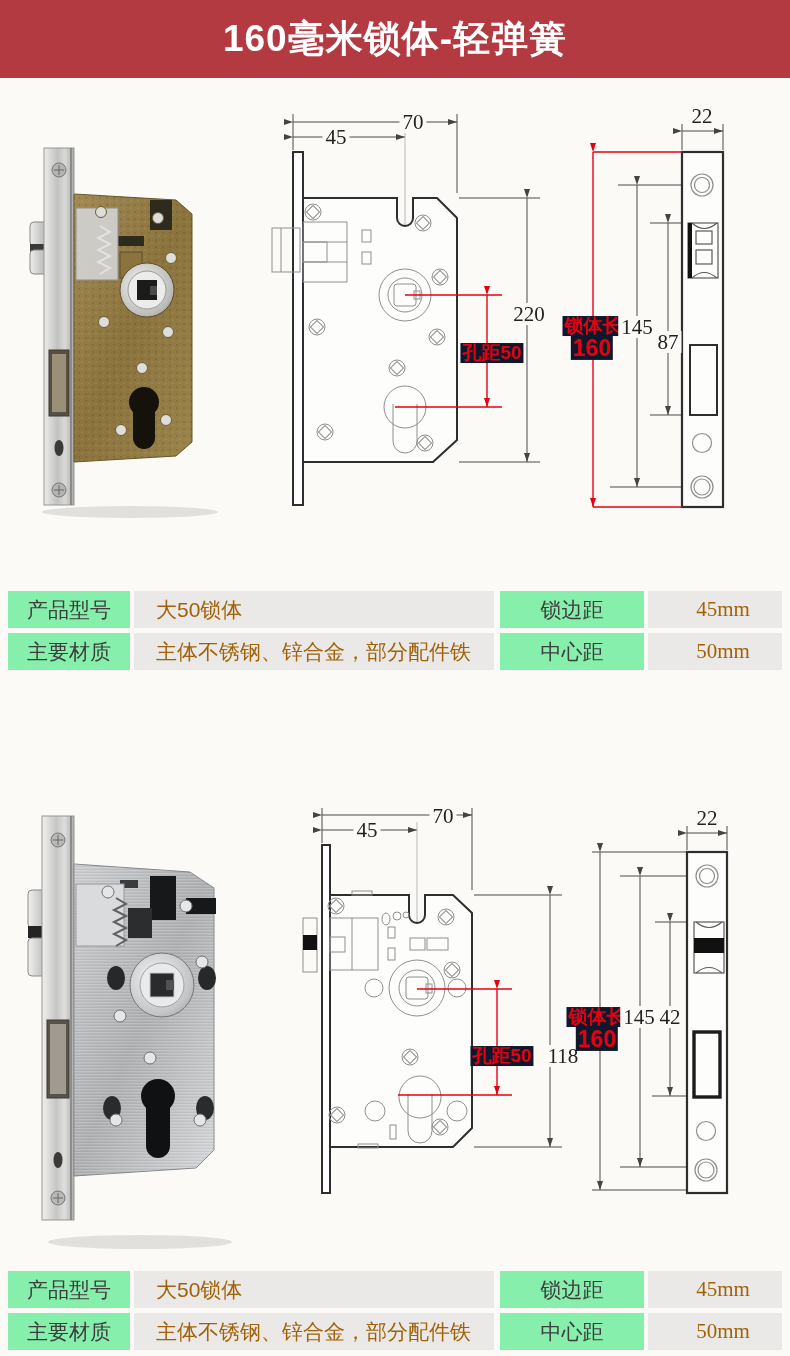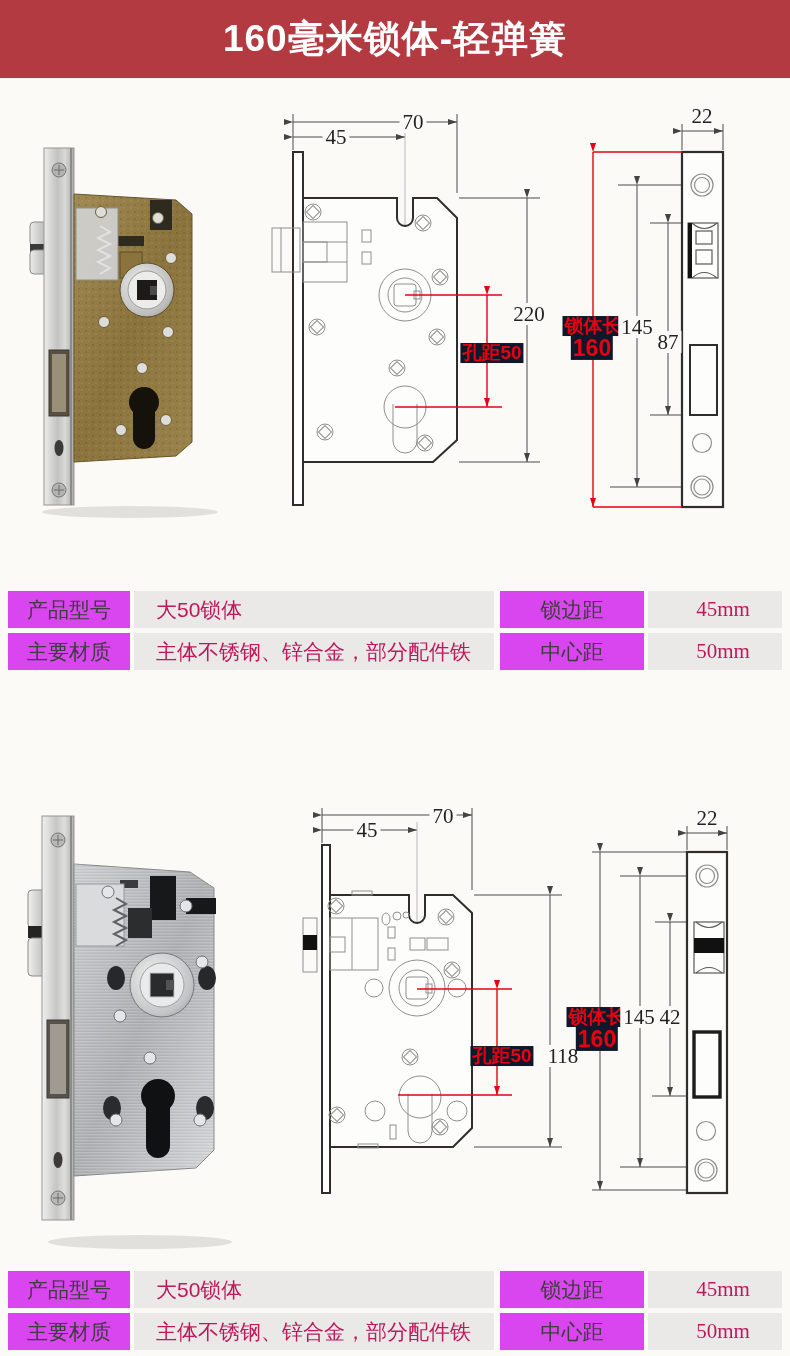--- a/index.html
+++ b/index.html
@@ -8,22 +8,22 @@
   .topstrip{position:absolute;left:0;top:0;width:790px;height:10px;background:#ffffff;}
   .banner{position:absolute;left:0;width:790px;background:#b43a42;display:flex;align-items:center;justify-content:center;}
   .banner-title{color:#ffffff;font-size:37px;font-weight:bold;letter-spacing:1px;}
   
   .num{position:absolute;transform:translate(-50%,-50%);font:21px "Liberation Serif","DejaVu Serif",serif;
        color:#222;background:#fbfaf7;padding:0 3px;line-height:1.05;white-space:nowrap;}
   .rlab{position:absolute;transform:translate(-50%,-50%);font-weight:bold;font-size:19px;color:#e60012;
         background:#0f172a;padding:0 2px;line-height:1.05;white-space:nowrap;}
   .rlab.big{font-size:23px;}
   
-  .cell{position:absolute;display:flex;align-items:center;font-size:21px;color:#be185d;}
-  .cell-label{background:#d946ef;justify-content:center;color:#3d3d3d;}
+  .cell{position:absolute;display:flex;align-items:center;font-size:21px;color:#a16207;}
+  .cell-label{background:#86efac;justify-content:center;color:#3d3d3d;}
   .cell-value{background:#eae9e7;padding-left:22px;box-sizing:border-box;}
   .cell-value.center{justify-content:center;padding-left:16px;font-family:Liberation Serif, serif;}
   svg{position:absolute;overflow:visible;}
 </style>
 </head>
 <body>
 
 <div id="canvas">
   <div class="topstrip"></div>
 

